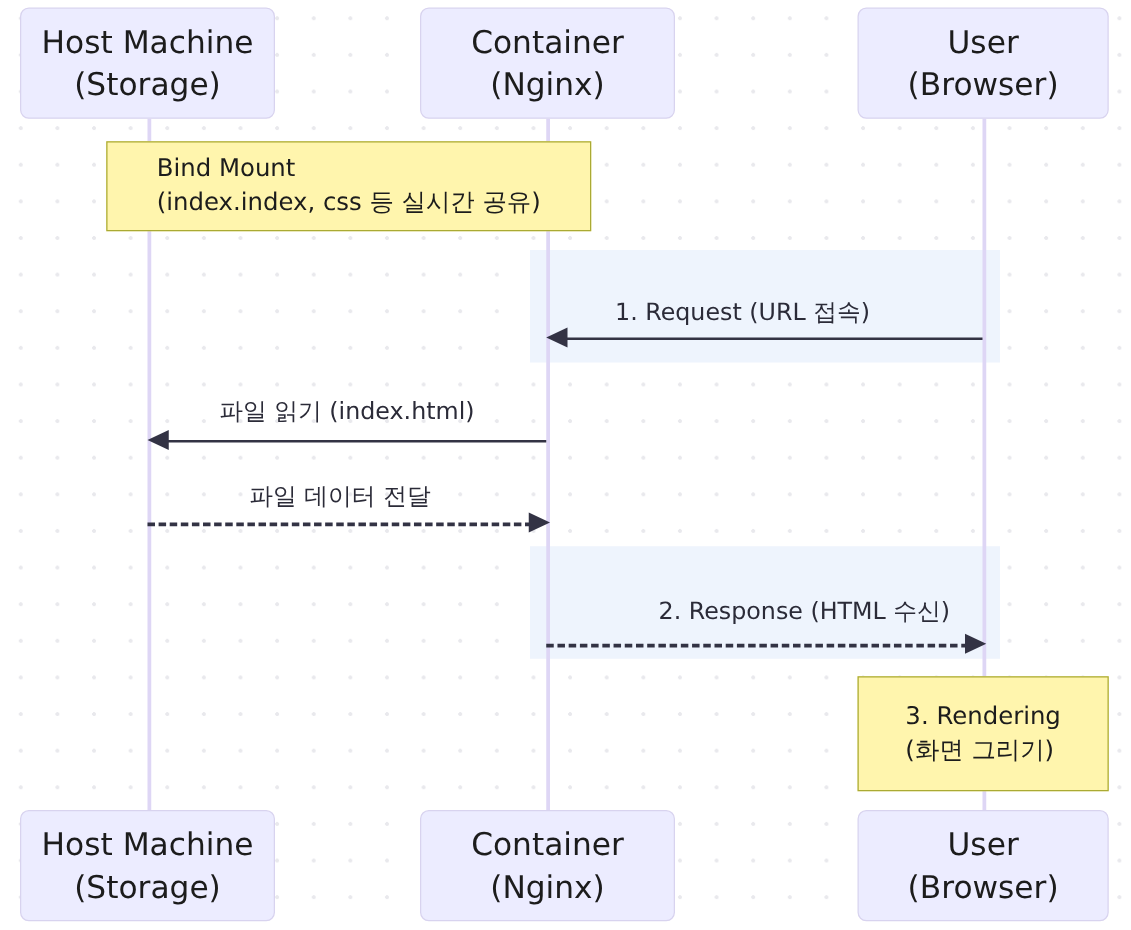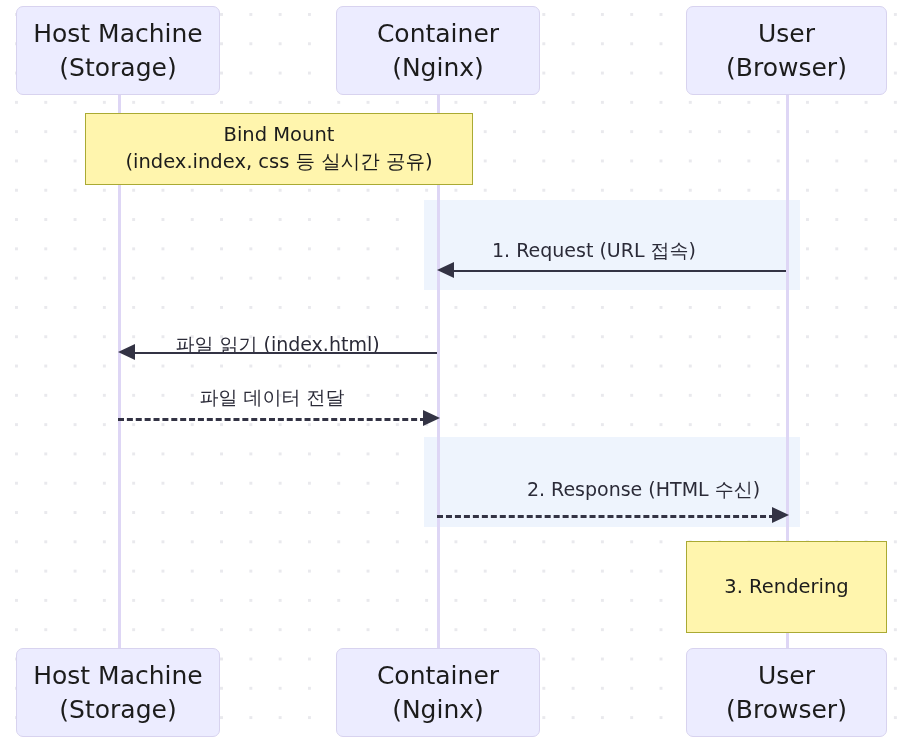--- a/index.html
+++ b/index.html
@@ -55,21 +55,20 @@
 
   
   .note-box {
     position: absolute;
     box-sizing: border-box;
     background: #fff5ad;
     border: 1.6px solid #aaaa33;
     display: flex;
     align-items: center;
     justify-content: center;
-    text-align: center;
     z-index: 7;
     color: #1c1c1c;
     font-size: 19.5px;
     line-height: 1.38;
   }
   .note-box .nline { display: block; }
   .msg-label {
     position: absolute;
     text-align: center;
     color: #2b2b38;
@@ -140,35 +139,36 @@
     <div>
       <span class="nline">Bind Mount</span>
       <span class="nline">(index.index, css 등 실시간 공유)</span>
     </div>
   </div>
 
   <div class="msg-label" style="left:437px; top:239px; width:314px;">1. Request (URL 접속)</div>
   <div class="msg-line" style="left:448px; top:270px; width:338px;"></div>
   <div class="arrow-head left" style="left:437px; top:262px;"></div>
 
-  <div class="msg-label" style="left:118px; top:333px; width:319px;">파일 읽기 (index.html)</div>
+  <div class="msg-label" style="left:118px; top:318px; width:319px;">파일 읽기 (index.html)</div>
   <div class="msg-line" style="left:129px; top:352px; width:308px;"></div>
   <div class="arrow-head left" style="left:118px; top:344px;"></div>
 
   <div class="msg-label" style="left:118px; top:386px; width:308px;text-align:center;">파일 데이터 전달</div>
   <div class="msg-line dashed" style="left:118px; top:418px; width:308px;"></div>
   <div class="arrow-head right" style="left:423px; top:410px;"></div>
 
   <div class="msg-label" style="left:437px; top:478px; width:413px;">2. Response (HTML 수신)</div>
   <div class="msg-line dashed" style="left:437px; top:515px; width:338px;"></div>
   <div class="arrow-head right" style="left:772px; top:507px;"></div>
 
   <div class="note-box" style="left:686px; top:541px; width:201px; height:92px;">
     <div>
       <span class="nline">3. Rendering</span>
+      <span class="nline">(화면 그리기)</span>
     </div>
   </div>
 
   <div class="participant-box" style="left:16px; top:648px; width:204px; height:89px;">
     <div>
       <span class="pline">Host Machine</span>
       <span class="pline">(Storage)</span>
     </div>
   </div>
   <div class="participant-box" style="left:336px; top:648px; width:204px; height:89px;">

